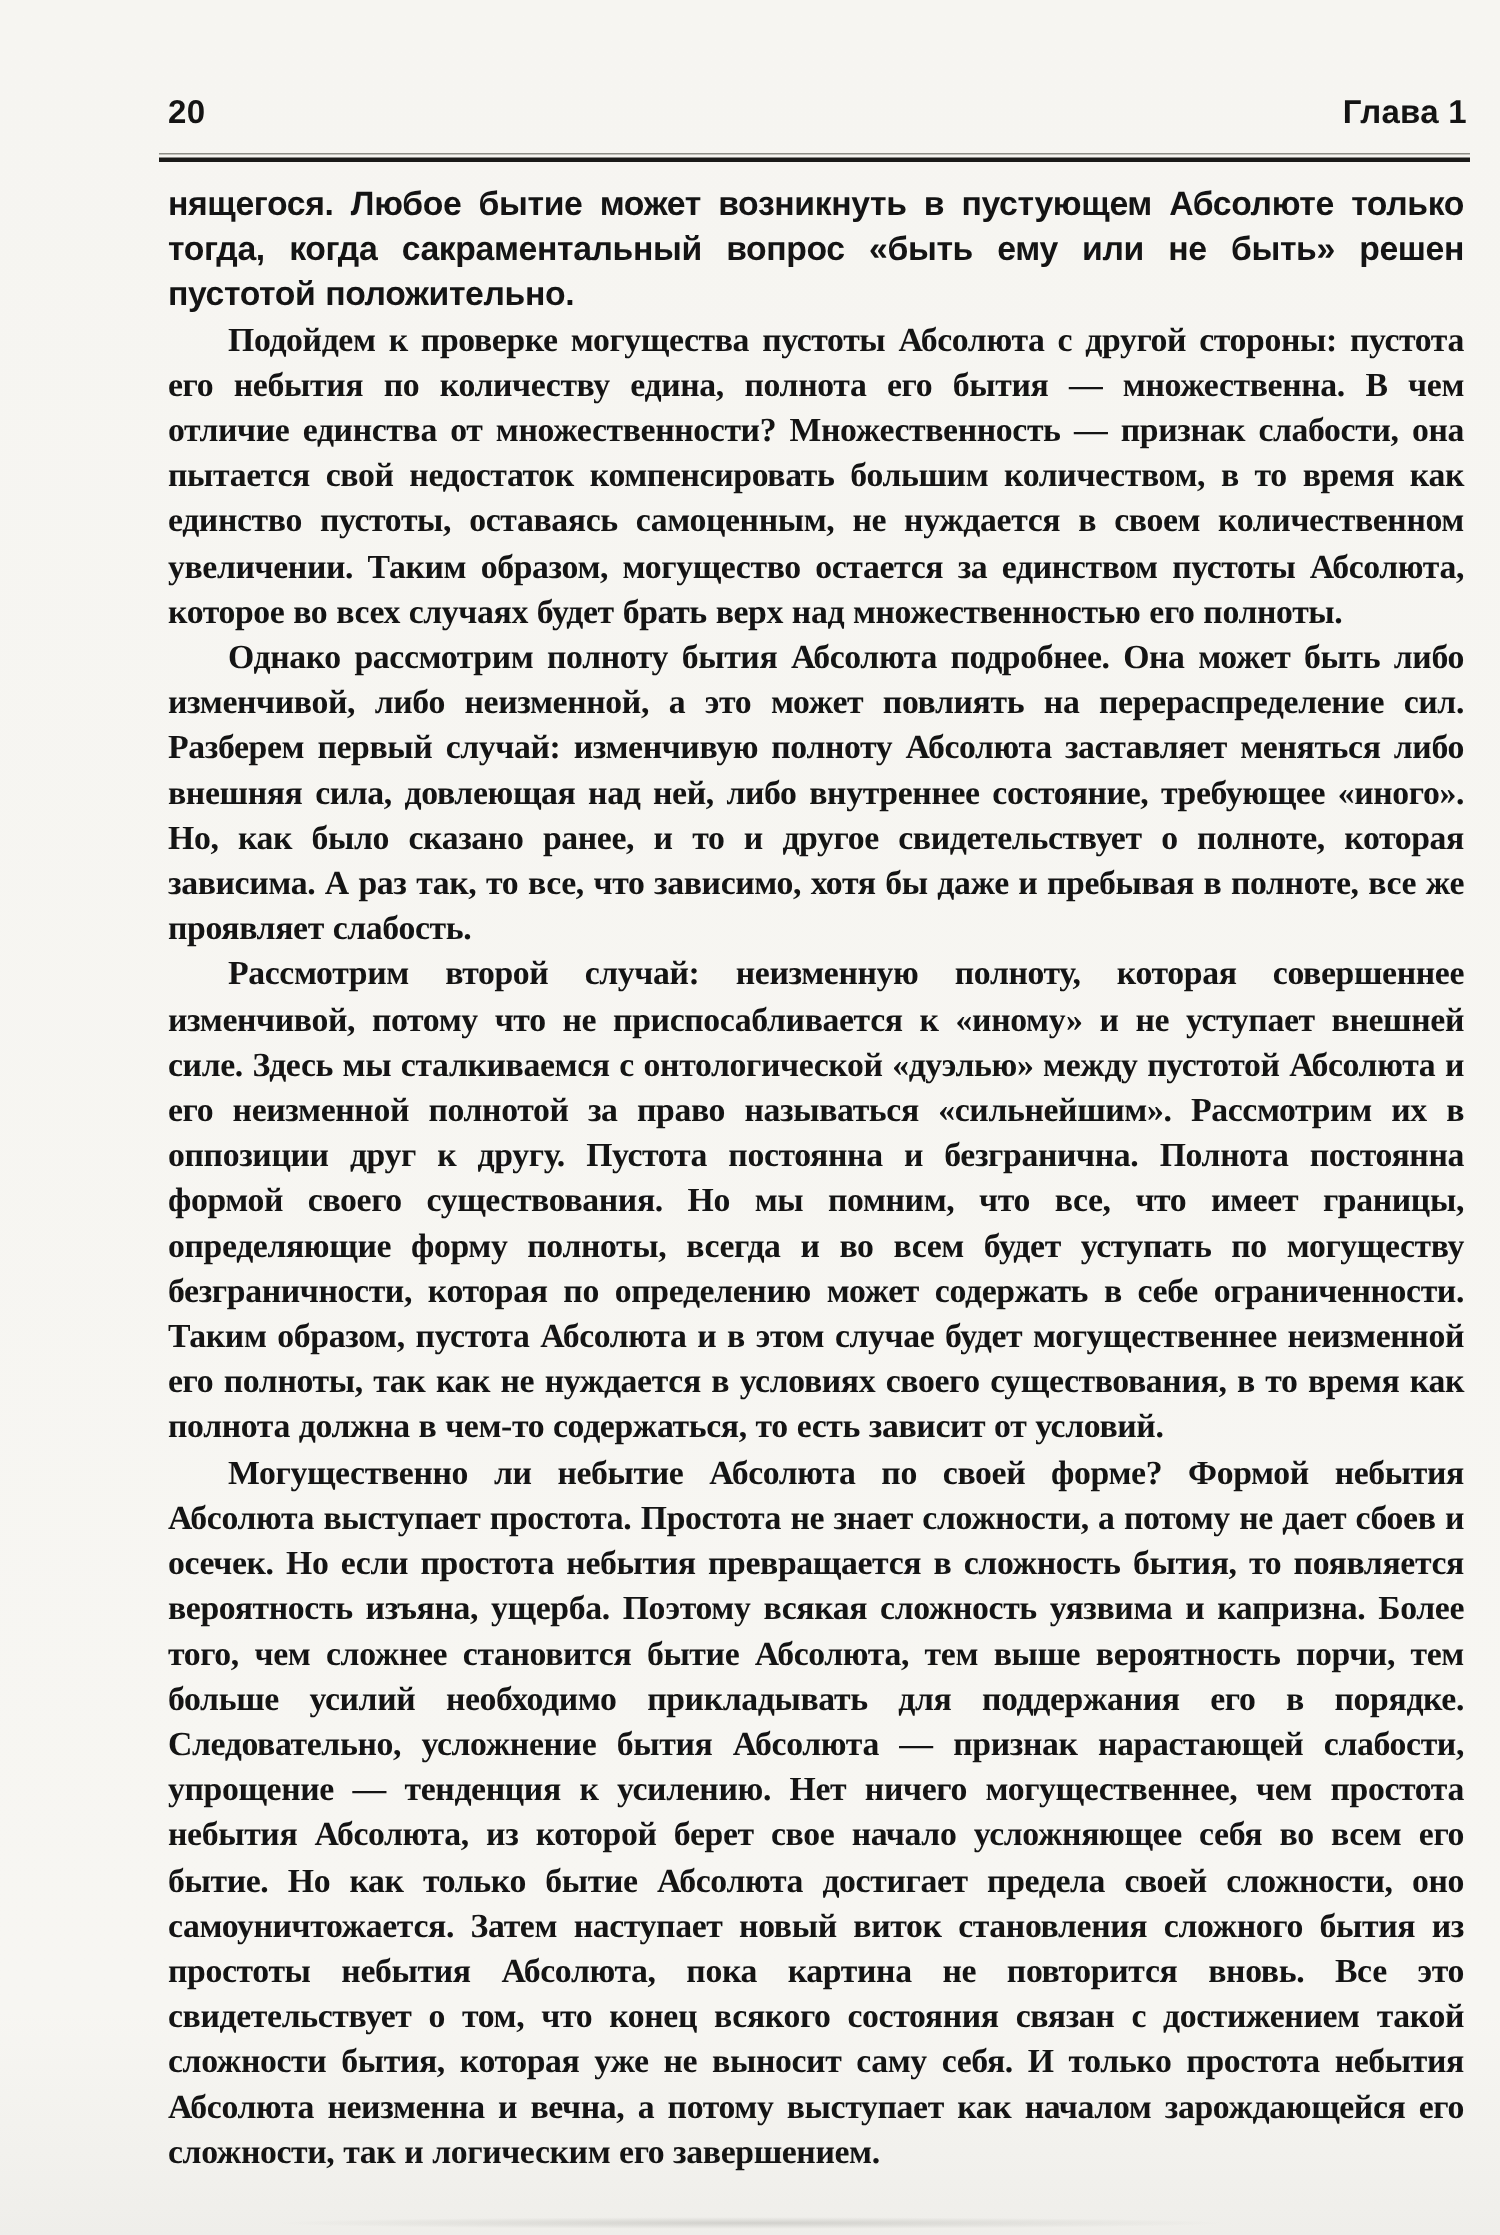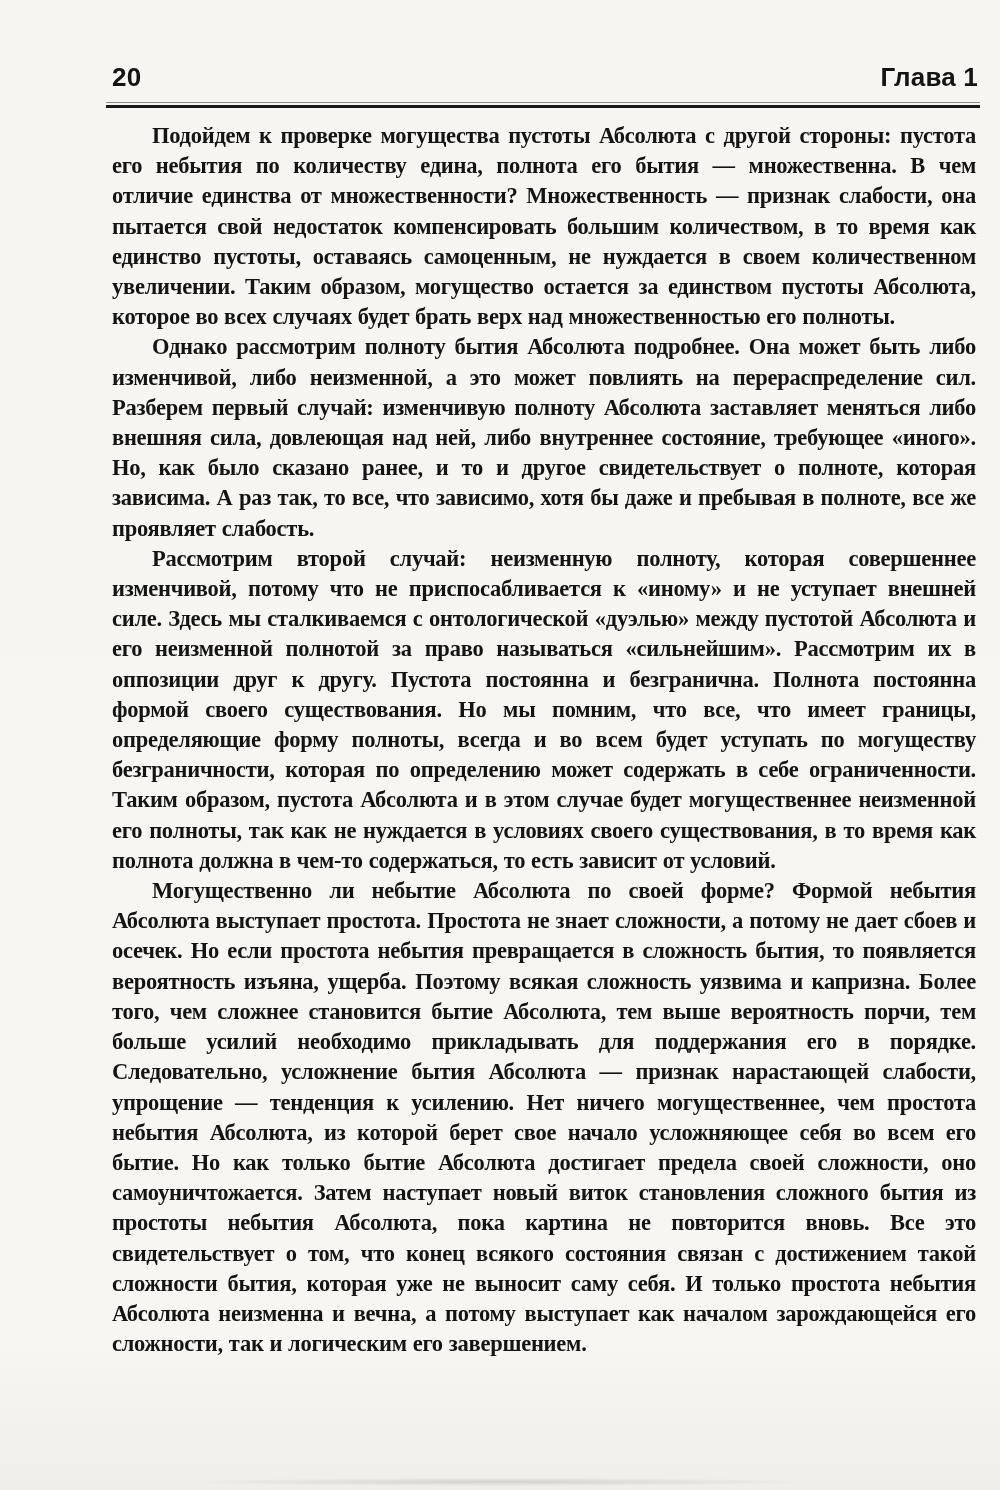--- a/index.html
+++ b/index.html
@@ -29,21 +29,21 @@
     height: 8px;
     background: radial-gradient(ellipse at center, rgba(120,120,115,0.25), rgba(120,120,115,0) 70%);
     pointer-events: none;
   }
   .header {
     position: absolute;
     top: 62px;
     left: 108px;
     width: 870px;
     height: 30px;
-    font-size: 26px;
+    font-size: 22px;
     font-weight: 700;
     letter-spacing: 0.2px;
     text-decoration: underline;
   }
   .page-number {
     position: absolute;
     left: 4px;
     top: 0;
   }
   .chapter-title {
@@ -90,19 +90,20 @@
 <div class="page">
 
   <div class="header">
     <span class="page-number">20</span>
     <span class="chapter-title">Глава 1</span>
   </div>
 
   <div class="header-rule"></div>
 
   <main class="body-text">
+      <p class="para">нящегося. Любое бытие может возникнуть в пустующем Абсолюте только тогда, когда сакраментальный вопрос «быть ему или не быть» решен пустотой положительно.</p>
       <p class="para indent">Подойдем к проверке могущества пустоты Абсолюта с другой стороны: пустота его небытия по количеству едина, полнота его бытия — множественна. В чем отличие единства от множественности? Множественность — признак слабости, она пытается свой недостаток компенсировать большим количеством, в то время как единство пустоты, оставаясь самоценным, не нуждается в своем количественном увеличении. Таким образом, могущество остается за единством пустоты Абсолюта, которое во всех случаях будет брать верх над множественностью его полноты.</p>
       <p class="para indent">Однако рассмотрим полноту бытия Абсолюта подробнее. Она может быть либо изменчивой, либо неизменной, а это может повлиять на перераспределение сил. Разберем первый случай: изменчивую полноту Абсолюта заставляет меняться либо внешняя сила, довлеющая над ней, либо внутреннее состояние, требующее «иного». Но, как было сказано ранее, и то и другое свидетельствует о полноте, которая зависима. А раз так, то все, что зависимо, хотя бы даже и пребывая в полноте, все же проявляет слабость.</p>
       <p class="para indent">Рассмотрим второй случай: неизменную полноту, которая совершеннее изменчивой, потому что не приспосабливается к «иному» и не уступает внешней силе. Здесь мы сталкиваемся с онтологической «дуэлью» между пустотой Абсолюта и его неизменной полнотой за право называться «сильнейшим». Рассмотрим их в оппозиции друг к другу. Пустота постоянна и безгранична. Полнота постоянна формой своего существования. Но мы помним, что все, что имеет границы, определяющие форму полноты, всегда и во всем будет уступать по могуществу безграничности, которая по определению может содержать в себе ограниченности. Таким образом, пустота Абсолюта и в этом случае будет могущественнее неизменной его полноты, так как не нуждается в условиях своего существования, в то время как полнота должна в чем-то содержаться, то есть зависит от условий.</p>
       <p class="para indent">Могущественно ли небытие Абсолюта по своей форме? Формой небытия Абсолюта выступает простота. Простота не знает сложности, а потому не дает сбоев и осечек. Но если простота небытия превращается в сложность бытия, то появляется вероятность изъяна, ущерба. Поэтому всякая сложность уязвима и капризна. Более того, чем сложнее становится бытие Абсолюта, тем выше вероятность порчи, тем больше усилий необходимо прикладывать для поддержания его в порядке. Следовательно, усложнение бытия Абсолюта — признак нарастающей слабости, упрощение — тенденция к усилению. Нет ничего могущественнее, чем простота небытия Абсолюта, из которой берет свое начало усложняющее себя во всем его бытие. Но как только бытие Абсолюта достигает предела своей сложности, оно самоуничтожается. Затем наступает новый виток становления сложного бытия из простоты небытия Абсолюта, пока картина не повторится вновь. Все это свидетельствует о том, что конец всякого состояния связан с достижением такой сложности бытия, которая уже не выносит саму себя. И только простота небытия Абсолюта неизменна и вечна, а потому выступает как началом зарождающейся его сложности, так и логическим его завершением.</p>
     </main>
 
 </div>
 
 </body></html>

